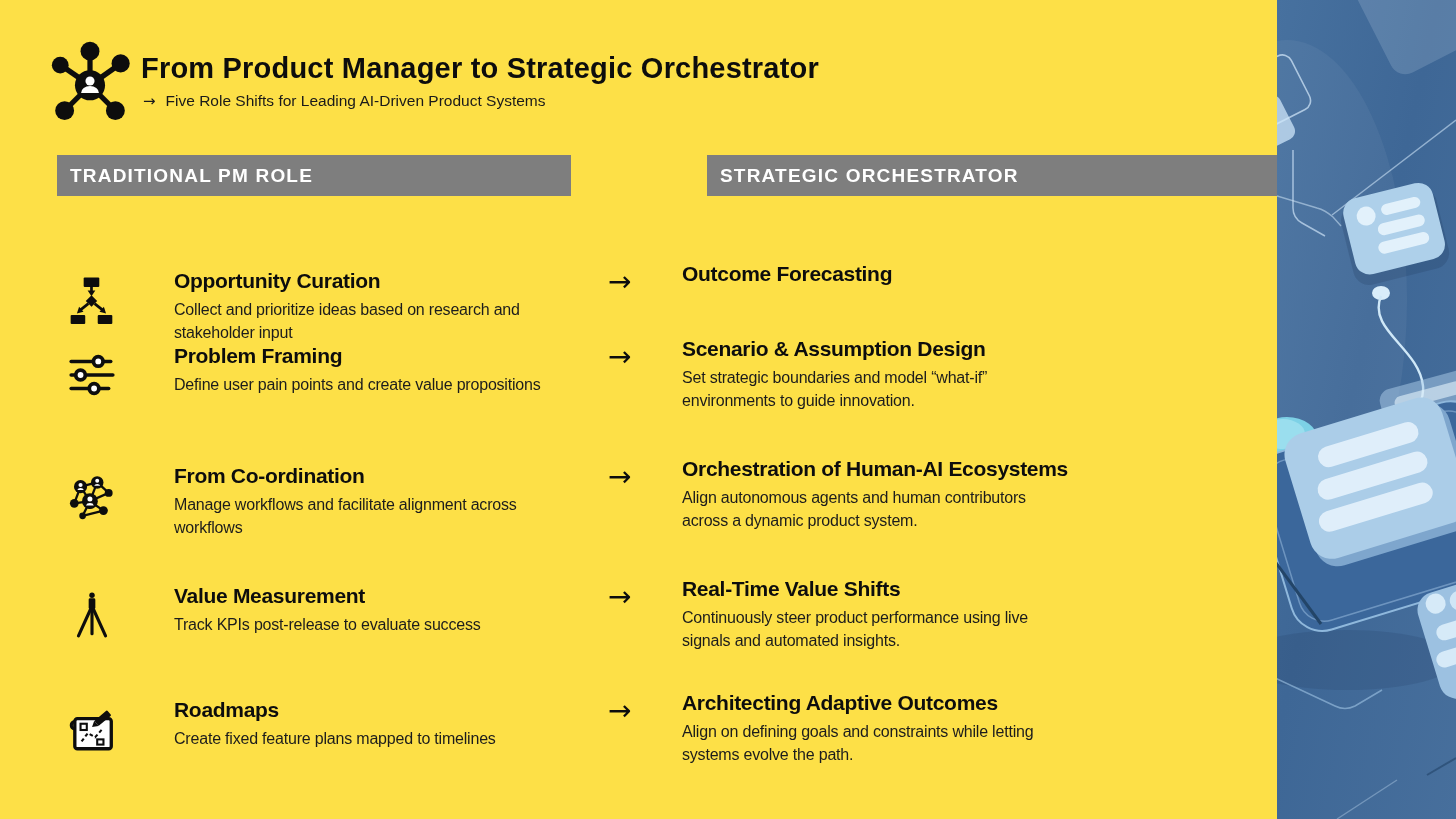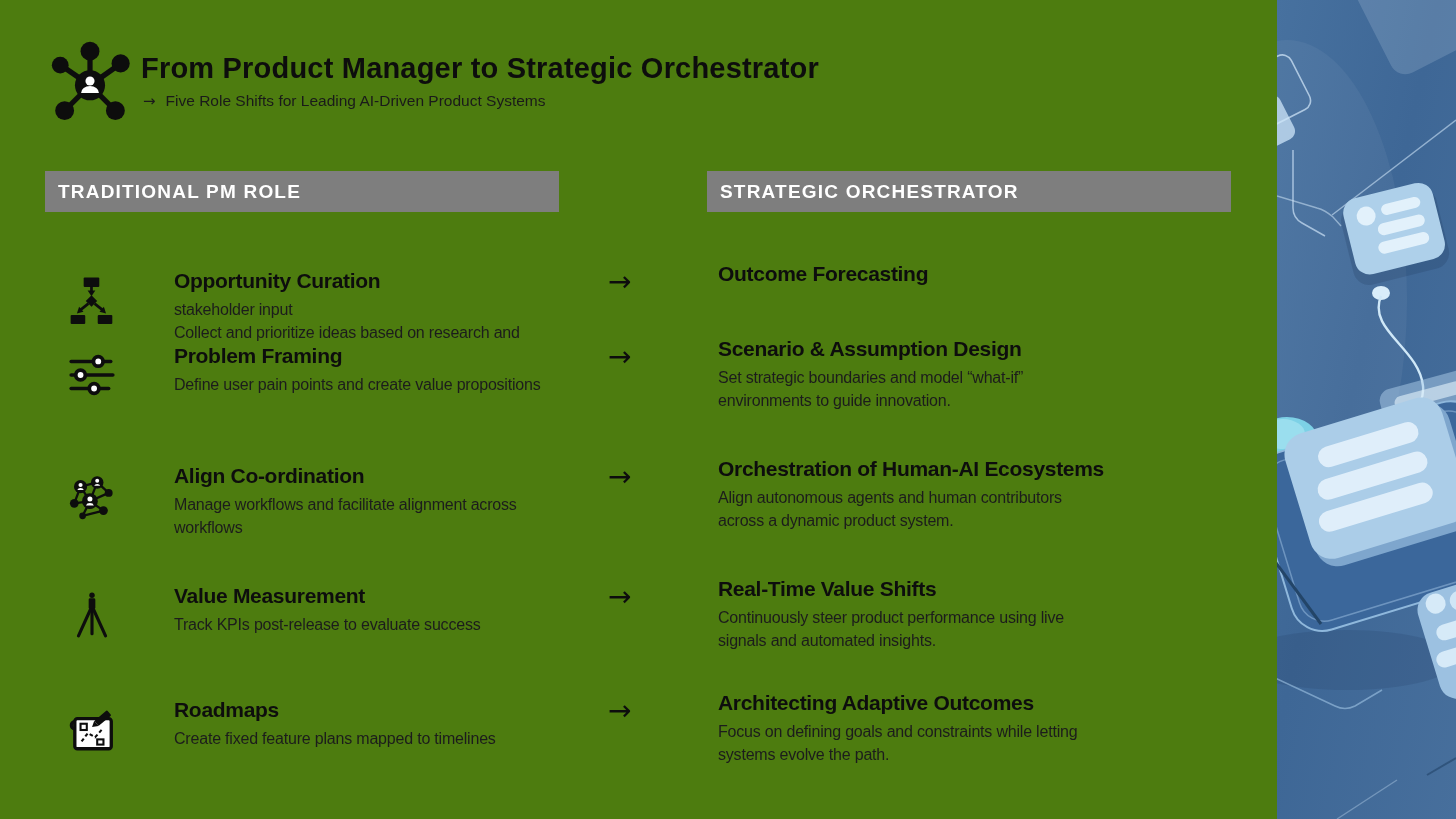--- a/index.html
+++ b/index.html
@@ -1,42 +1,42 @@
 <!DOCTYPE html>
 <html><head>
 <meta charset="utf-8">
 <style>
   * { margin:0; padding:0; box-sizing:border-box; }
   html,body { background:#ffffff; }
   body { font-family:"Liberation Sans", sans-serif; color:#111; }
-  .page { position:relative; width:1456px; height:819px; background:#4d7c0f; overflow:hidden; }
+  .page { position:relative; width:1456px; height:819px; background:#fde047; overflow:hidden; }
 
   
   .header { position:absolute; left:47px; top:38px; display:flex; align-items:flex-start; }
   .logo { width:86px; height:84px; flex:0 0 auto; }
   .titles { margin-left:8px; padding-top:14px; }
   .page-title { font-size:29px; font-weight:700; letter-spacing:0.2px; color:#0d0d0d; }
   .page-subtitle { margin-top:7px; font-size:15.5px; color:#1a1a1a; display:flex; align-items:center; }
   .page-subtitle .sub-arrow { font-family:"DejaVu Sans", sans-serif; font-size:15px; margin:0 10px 0 2px; }
 
   
   .col-bar { position:absolute; top:155px; height:41px; background:#7e7e7e; color:#fff;
              font-size:19px; font-weight:700; letter-spacing:1.2px; line-height:41px;
              padding-left:13px; }
-  .col-bar.left  { left:45px;  width:514px;margin-top:16px; }
-  .col-bar.right { left:707px; width:524px;margin-top:16px; }
+  .col-bar.left  { left:57px;  width:514px; }
+  .col-bar.right { left:707px; width:570px; }
 
   
   .row { position:absolute; left:0; width:1277px; height:116px; }
   .r1 { top:218px;margin-top:39px; } .r2 { top:332px; } .r3 { top:452px; } .r4 { top:572px; } .r5 { top:686px; }
   .icon-cell { position:absolute; left:62px; top:14px; width:60px; height:60px;
                display:flex; align-items:center; justify-content:center; }
   .icon-cell svg { width:50px; height:50px; }
   .left-cell  { position:absolute; left:174px; top:12px; width:410px; }
-  .right-cell { position:absolute; left:718px; top:5px;  width:445px; }
+  .right-cell { position:absolute; left:682px; top:5px;  width:445px; }
   .cell-title { font-size:21px; font-weight:700; letter-spacing:-0.3px; color:#0d0d0d; margin-bottom:5px; }
   .cell-desc  { font-size:16px; line-height:1.45; letter-spacing:-0.2px; color:#1c1c1c; }
   .cell-desc div { white-space:nowrap; }
   .mid-arrow { position:absolute; left:608px; top:8px; width:44px; text-align:left;
                font-family:"DejaVu Sans", sans-serif; font-size:28px; color:#0d0d0d; }
 
   
   .side-panel { position:absolute; left:1277px; top:0; width:179px; height:819px; }
   .side-panel svg { display:block; }
 </style>
@@ -94,22 +94,22 @@
         <g stroke="#0d0d0d" stroke-width="2.6">
           <line x1="23.5" y1="10.5" x2="23.5" y2="14.5"></line>
           <line x1="20.5" y1="26.5" x2="13" y2="32.5"></line>
           <line x1="26.5" y1="26.5" x2="34" y2="32.5"></line>
         </g>
       </svg>
     </div>
     <div class="left-cell">
       <div class="cell-title">Opportunity Curation</div>
       <div class="cell-desc">
+        <div>Collect and prioritize ideas based on research and</div>
         <div>stakeholder input</div>
-        <div>Collect and prioritize ideas based on research and</div>
       </div>
     </div>
     <div class="mid-arrow">→</div>
     <div class="right-cell">
       <div class="cell-title">Outcome Forecasting</div>
     </div>
   </div>
 
   <div class="row r2">
     <div class="icon-cell">
@@ -171,21 +171,21 @@
           <circle cx="13" cy="13.4" r="2"></circle>
             <path d="M9.9,18.3 a3.2,2.5 0 0 1 6.2,0 z"></path>
           <circle cx="29" cy="9.4" r="1.9"></circle>
             <path d="M26.1,14.2 a3,2.4 0 0 1 5.8,0 z"></path>
           <circle cx="22" cy="26.8" r="2.4"></circle>
             <path d="M18.2,33 a3.9,3 0 0 1 7.6,0 z"></path>
         </g>
       </svg>
     </div>
     <div class="left-cell">
-      <div class="cell-title">Align Co-ordination</div>
+      <div class="cell-title">From Co-ordination</div>
       <div class="cell-desc">
         <div>Manage workflows and facilitate alignment across</div>
         <div>workflows</div>
       </div>
     </div>
     <div class="mid-arrow">→</div>
     <div class="right-cell">
       <div class="cell-title">Orchestration of Human-AI Ecosystems</div>
       <div class="cell-desc">
         <div>Align autonomous agents and human contributors</div>
@@ -243,21 +243,21 @@
       <div class="cell-title">Roadmaps</div>
       <div class="cell-desc">
         <div>Create fixed feature plans mapped to timelines</div>
         <div></div>
       </div>
     </div>
     <div class="mid-arrow">→</div>
     <div class="right-cell">
       <div class="cell-title">Architecting Adaptive Outcomes</div>
       <div class="cell-desc">
-        <div>Focus on defining goals and constraints while letting</div>
+        <div>Align on defining goals and constraints while letting</div>
         <div>systems evolve the path.</div>
       </div>
     </div>
   </div>
 
   <div class="side-panel">
     <svg width="179" height="819" viewBox="0 0 179 819">
       <defs>
         <linearGradient id="pbg" x1="0%" y1="0%" x2="100%" y2="100%">
           <stop offset="0%" stop-color="#47719f"></stop>

